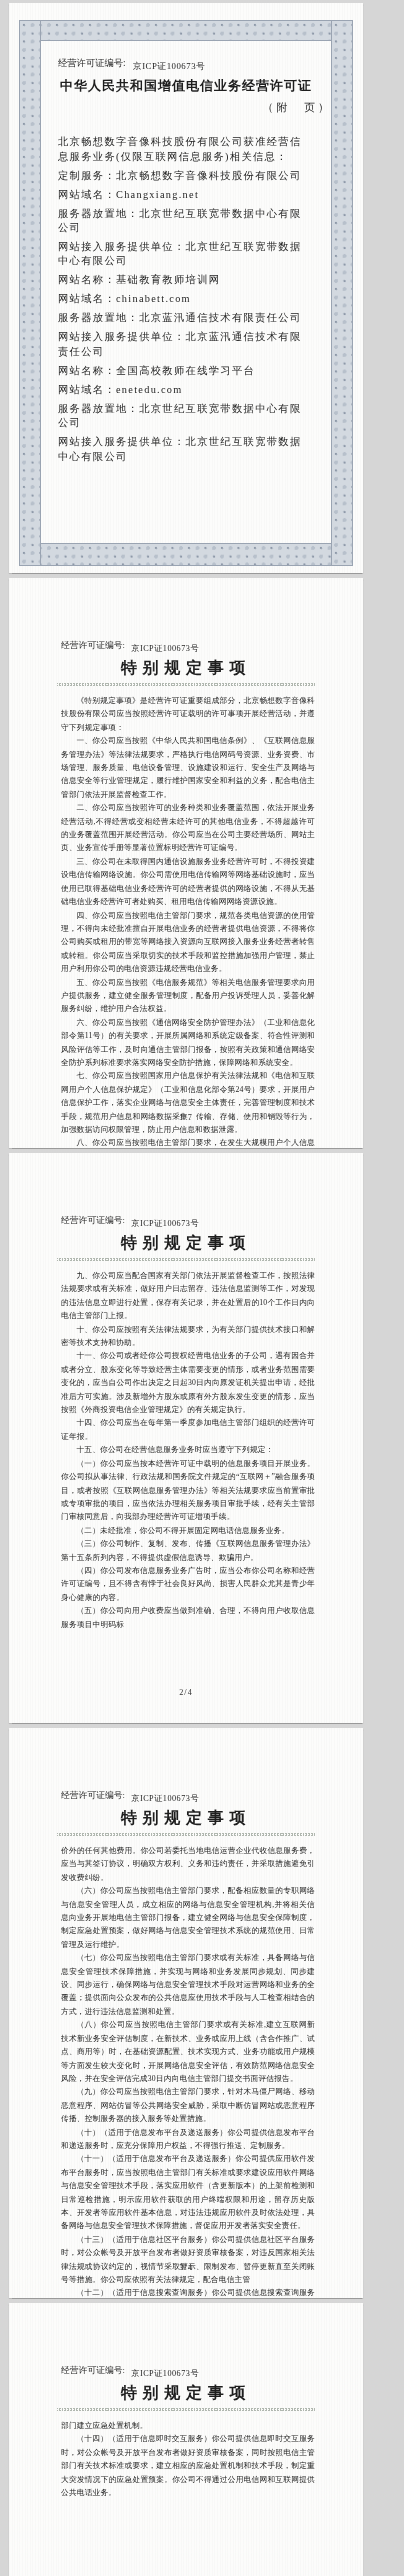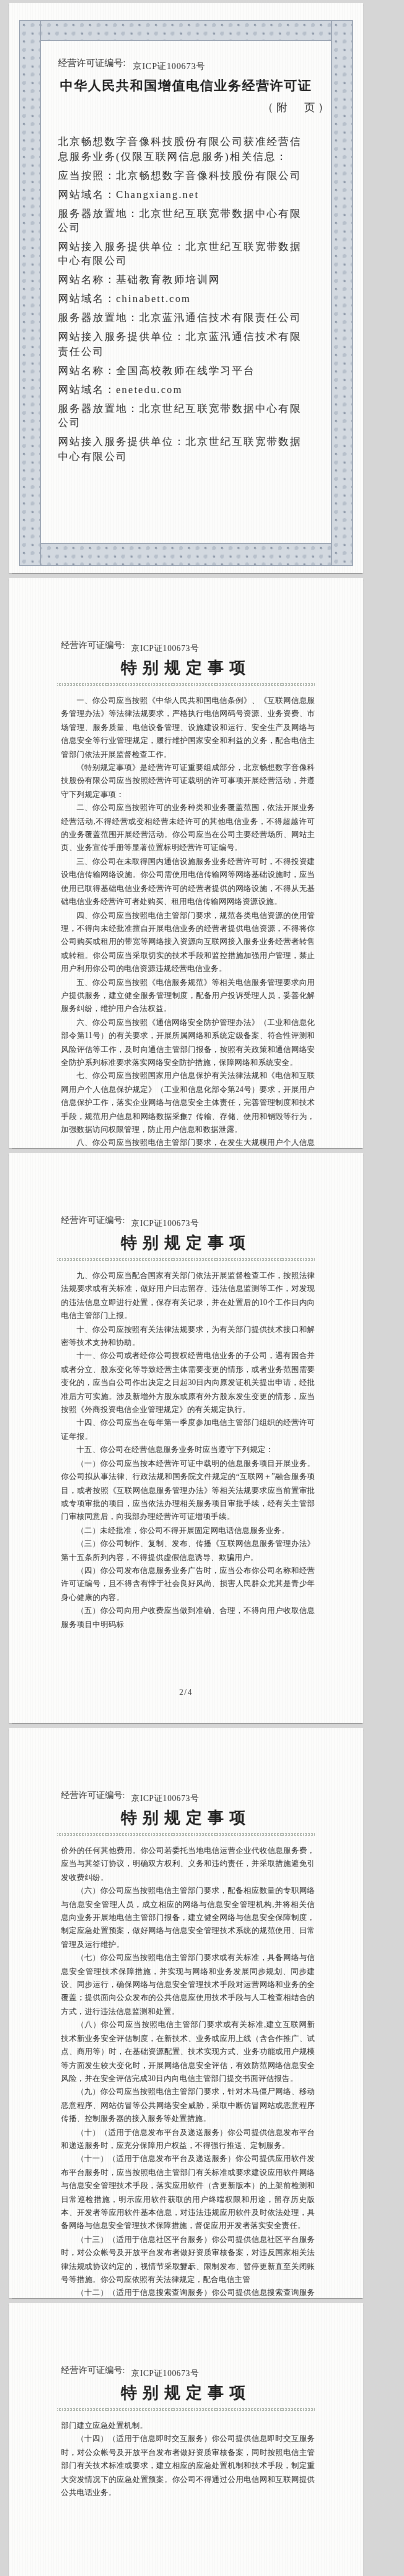--- a/index.html
+++ b/index.html
@@ -77,21 +77,21 @@
 
   <div class="p1-header">
     <span>经营许可证编号:</span><span class="no">京ICP证100673号</span>
   </div>
   <div class="p1-title">中华人民共和国增值电信业务经营许可证</div>
   <div class="p1-sub">（附　页）</div>
 
   <div class="p1-body">
 
   <p>北京畅想数字音像科技股份有限公司获准经营信息服务业务(仅限互联网信息服务)相关信息：</p>
-      <p>应当按照：北京畅想数字音像科技股份有限公司</p>
+      <p>定制服务：北京畅想数字音像科技股份有限公司</p>
       <p>网站域名：Changxiang.net</p>
       <p>服务器放置地：北京世纪互联宽带数据中心有限公司</p>
       <p>网站接入服务提供单位：北京世纪互联宽带数据中心有限公司</p>
       <p>网站名称：基础教育教师培训网</p>
       <p>网站域名：chinabett.com</p>
       <p>服务器放置地：北京蓝汛通信技术有限责任公司</p>
       <p>网站接入服务提供单位：北京蓝汛通信技术有限责任公司</p>
       <p>网站名称：全国高校教师在线学习平台</p>
       <p>网站域名：enetedu.com</p>
       <p>服务器放置地：北京世纪互联宽带数据中心有限公司</p>
@@ -100,22 +100,22 @@
 </div>
 
 <div class="page page-2">
   <div class="sp-header">
     <span>经营许可证编号:</span><span class="no">京ICP证100673号</span>
   </div>
   <div class="sp-title">特别规定事项</div>
   <div class="squiggle"></div>
   <div class="sp-body">
 
-  <p>一、你公司应当按照《中华人民共和国电信条例》、《互联网信息服务管理办法》等法律法规要求，严格执行电信网码号资源、业务资费、市场管理、服务质量、电信设备管理、设施建设和运行、安全生产及网络与信息安全等行业管理规定，履行维护国家安全和利益的义务，配合电信主管部门依法开展监督检查工作。</p>
-      <p>《特别规定事项》是经营许可证重要组成部分，北京畅想数字音像科技股份有限公司应当按照经营许可证载明的许可事项开展经营活动，并遵守下列规定事项：</p>
+  <p>《特别规定事项》是经营许可证重要组成部分，北京畅想数字音像科技股份有限公司应当按照经营许可证载明的许可事项开展经营活动，并遵守下列规定事项：</p>
+      <p>一、你公司应当按照《中华人民共和国电信条例》、《互联网信息服务管理办法》等法律法规要求，严格执行电信网码号资源、业务资费、市场管理、服务质量、电信设备管理、设施建设和运行、安全生产及网络与信息安全等行业管理规定，履行维护国家安全和利益的义务，配合电信主管部门依法开展监督检查工作。</p>
       <p>二、你公司应当按照许可的业务种类和业务覆盖范围，依法开展业务经营活动,不得经营或变相经营未经许可的其他电信业务，不得超越许可的业务覆盖范围开展经营活动。你公司应当在公司主要经营场所、网站主页、业务宣传手册等显著位置标明经营许可证编号。</p>
       <p>三、你公司在未取得国内通信设施服务业务经营许可时，不得投资建设电信传输网络设施。你公司需使用电信传输网等网络基础设施时，应当使用已取得基础电信业务经营许可的经营者提供的网络设施，不得从无基础电信业务经营许可者处购买、租用电信传输网网络资源设施。</p>
       <p>四、你公司应当按照电信主管部门要求，规范各类电信资源的使用管理，不得向未经批准擅自开展电信业务的经营者提供电信资源，不得将你公司购买或租用的带宽等网络接入资源向互联网接入服务业务经营者转售或转租。你公司应当采取切实的技术手段和监控措施加强用户管理，禁止用户利用你公司的电信资源违规经营电信业务。</p>
       <p>五、你公司应当按照《电信服务规范》等相关电信服务管理要求向用户提供服务，建立健全服务管理制度，配备用户投诉受理人员，妥善化解服务纠纷，维护用户合法权益。</p>
       <p>六、你公司应当按照《通信网络安全防护管理办法》（工业和信息化部令第11号）的有关要求，开展所属网络和系统定级备案、符合性评测和风险评估等工作，及时向通信主管部门报备，按照有关政策和通信网络安全防护系列标准要求落实网络安全防护措施，保障网络和系统安全。</p>
       <p>七、你公司应当按照国家用户信息保护有关法律法规和《电信和互联网用户个人信息保护规定》（工业和信息化部令第24号）要求，开展用户信息保护工作，落实企业网络与信息安全主体责任，完善管理制度和技术手段，规范用户信息和网络数据采集、传输、存储、使用和销毁等行为，加强数据访问权限管理，防止用户信息和数据泄露。</p>
       <p>八、你公司应当按照电信主管部门要求，在发生大规模用户个人信息泄露事件、影响众多用户的服务中断事件等重大网络安全事件时，立即采取应急措施，控制影响范围，消除事件危害，并第一时间向电信主管部门报告，根据电信主管部门要求采取应急处置措施。</p>
     </div>
   <div class="sp-footer">1/7</div>
 </div>

